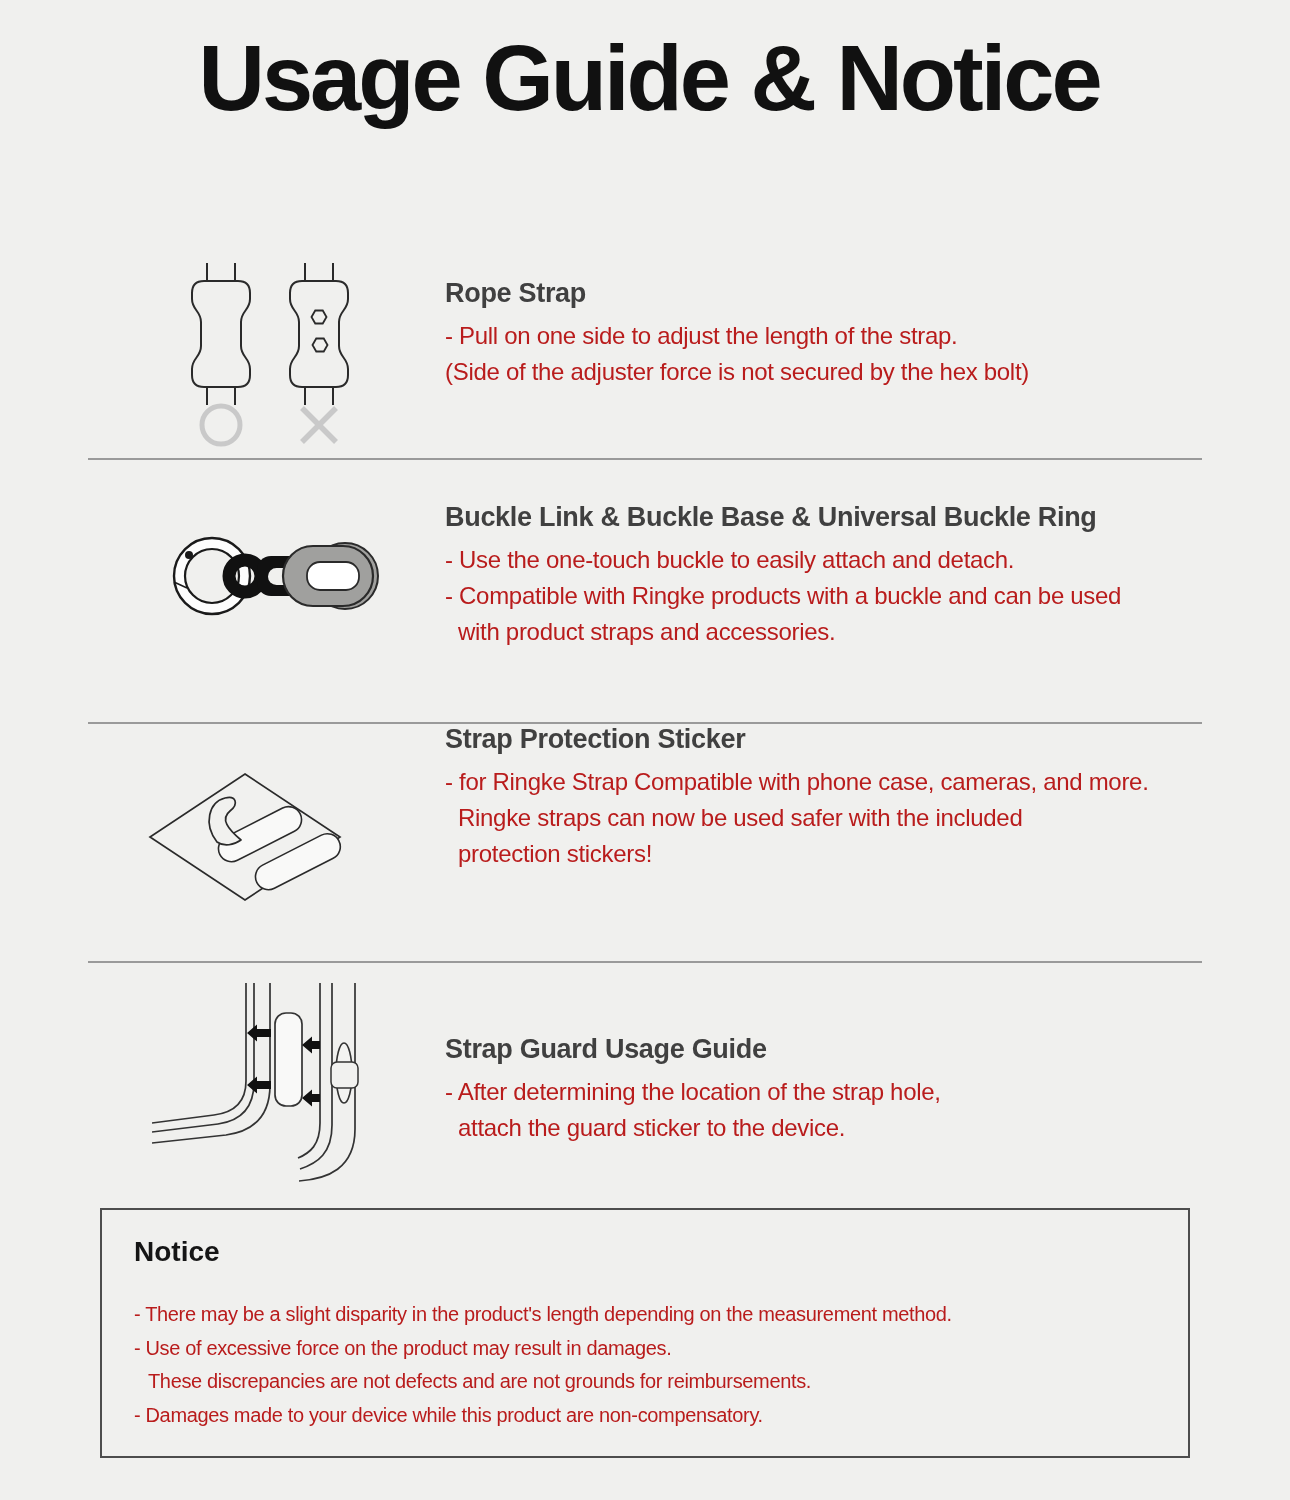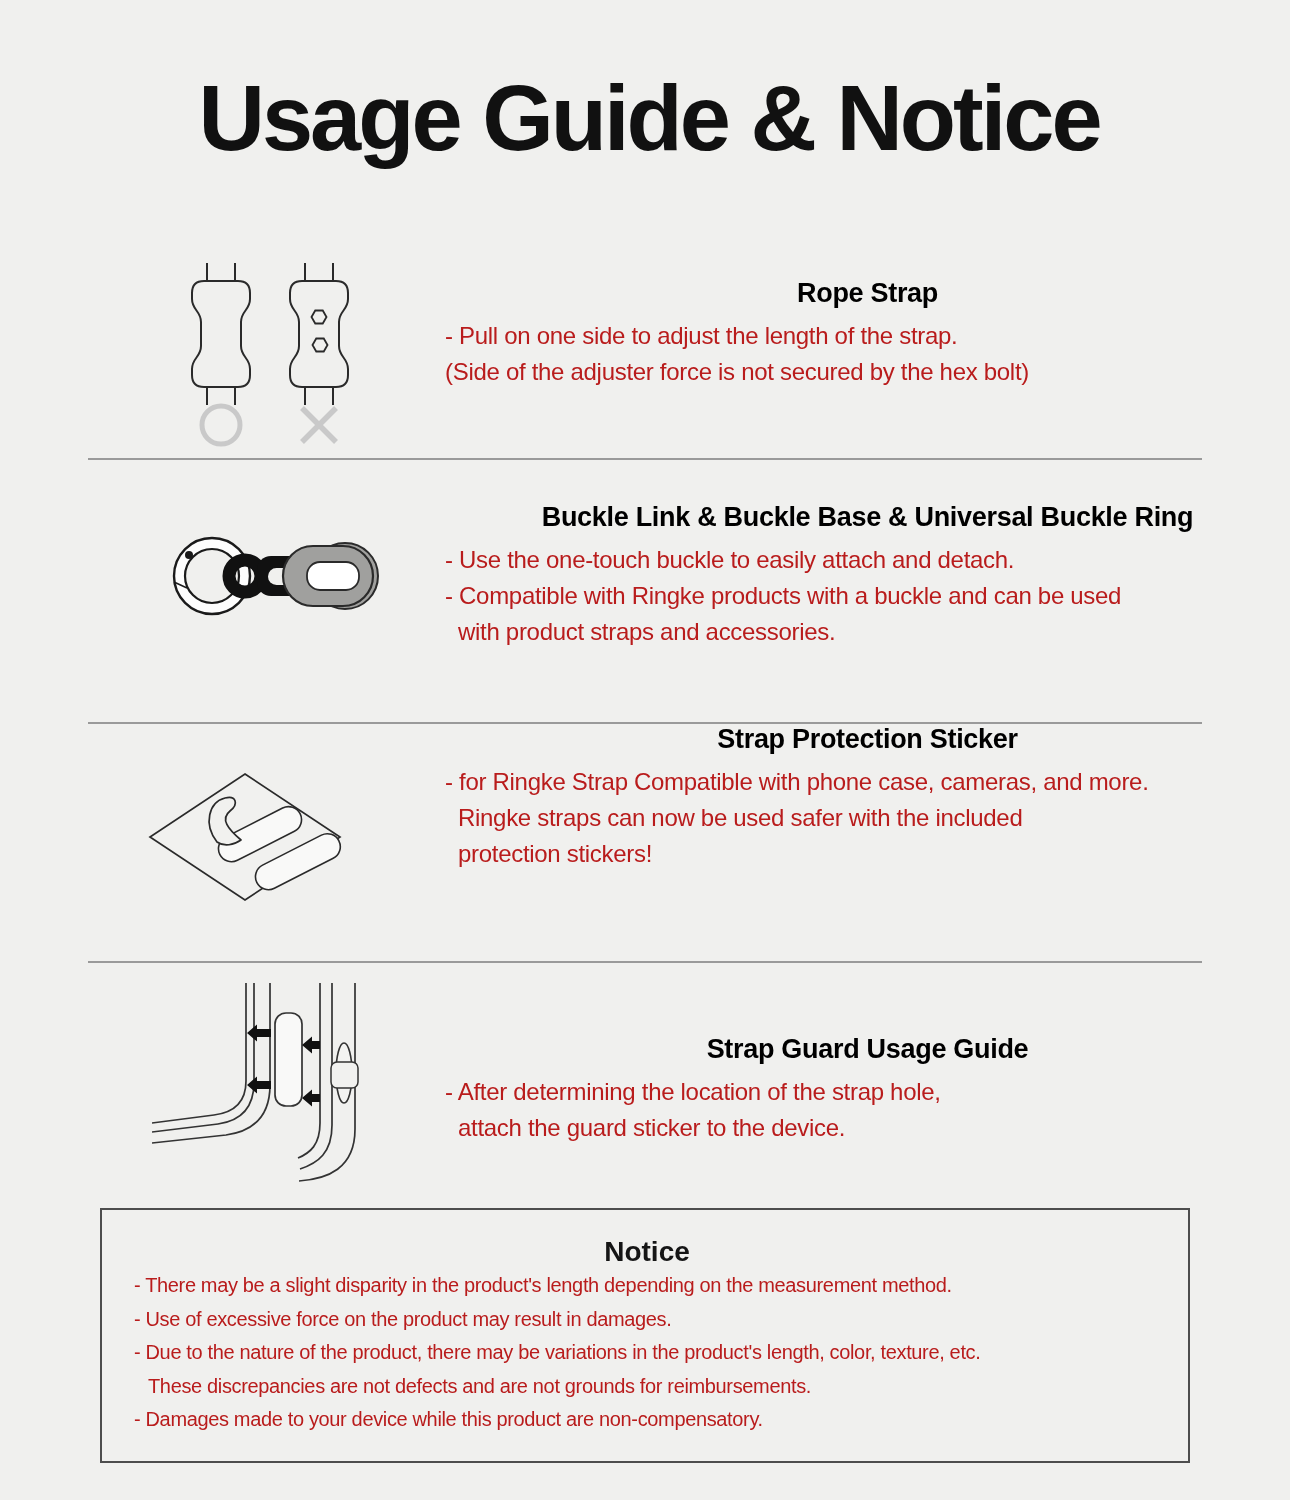--- a/index.html
+++ b/index.html
@@ -4,39 +4,38 @@
 <style>
   * { box-sizing: border-box; margin: 0; padding: 0; }
   html, body { width: 1290px; height: 1500px; }
   body {
     background: #f0f0ee;
     font-family: "Liberation Sans", sans-serif;
     color: #2b2b2b;
     overflow: hidden;
     position: relative;
   }
-  .header { height: 230px; padding-top: 70px; text-align: center; margin-left: 8px; }
+  .header { height: 230px; padding-top: 30px; text-align: center; margin-left: 8px; }
   .page-title {
     font-size: 92px;
     font-weight: bold;
     letter-spacing: -3px;
     color: #111111;
     line-height: 1.05;
   }
   .section { display: flex; }
   .icon-col { flex: 0 0 445px; width: 445px; }
   .text-col { flex: 1; }
   .sec-heading {
     font-size: 27px;
     font-weight: bold;
-    color: #000000;
+    color: #404040;
     letter-spacing: -0.3px;
     margin-bottom: 9px;
     white-space: nowrap;
-    text-align: center;
   }
   .body-line {
     font-size: 24px;
     line-height: 36px;
     letter-spacing: -0.3px;
     color: #b91c1c;
     white-space: nowrap;
   }
   .body-line.indent { padding-left: 13px; }
   .divider { border: none; border-top: 2px solid #9a9a9a; margin: 0 88px; height: 0; }
@@ -63,22 +62,21 @@
 
   .notice {
     margin: 0 100px;
     border: 2px solid #4d4d4d;
     padding: 26px 28px 24px 32px;
   }
   .notice-heading {
     font-size: 28px;
     font-weight: bold;
     color: #151515;
-    margin-bottom: 1px;
-    text-align: center;
+    margin-bottom: 30px;
   }
   .notice .body-line {
     font-size: 20px;
     line-height: 33.5px;
     letter-spacing: -0.35px;
   }
   .notice .body-line.indent { padding-left: 14px; }
 </style>
 </head>
 <body>
@@ -208,17 +206,16 @@
         <div class="body-line indent">attach the guard sticker to the device.</div>
       </div>
   </div>
 </div>
 
 <div class="notice">
   <h2 class="notice-heading">Notice</h2>
   <div>
       <div class="body-line">- There may be a slight disparity in the product's length depending on the measurement method.</div>
       <div class="body-line">- Use of excessive force on the product may result in damages.</div>
-      <div class="body-line">- Due to the nature of the product, there may be variations in the product's length, color, texture, etc.</div>
       <div class="body-line indent">These discrepancies are not defects and are not grounds for reimbursements.</div>
       <div class="body-line">- Damages made to your device while this product are non-compensatory.</div>
     </div>
 </div>
 
 </body></html>

